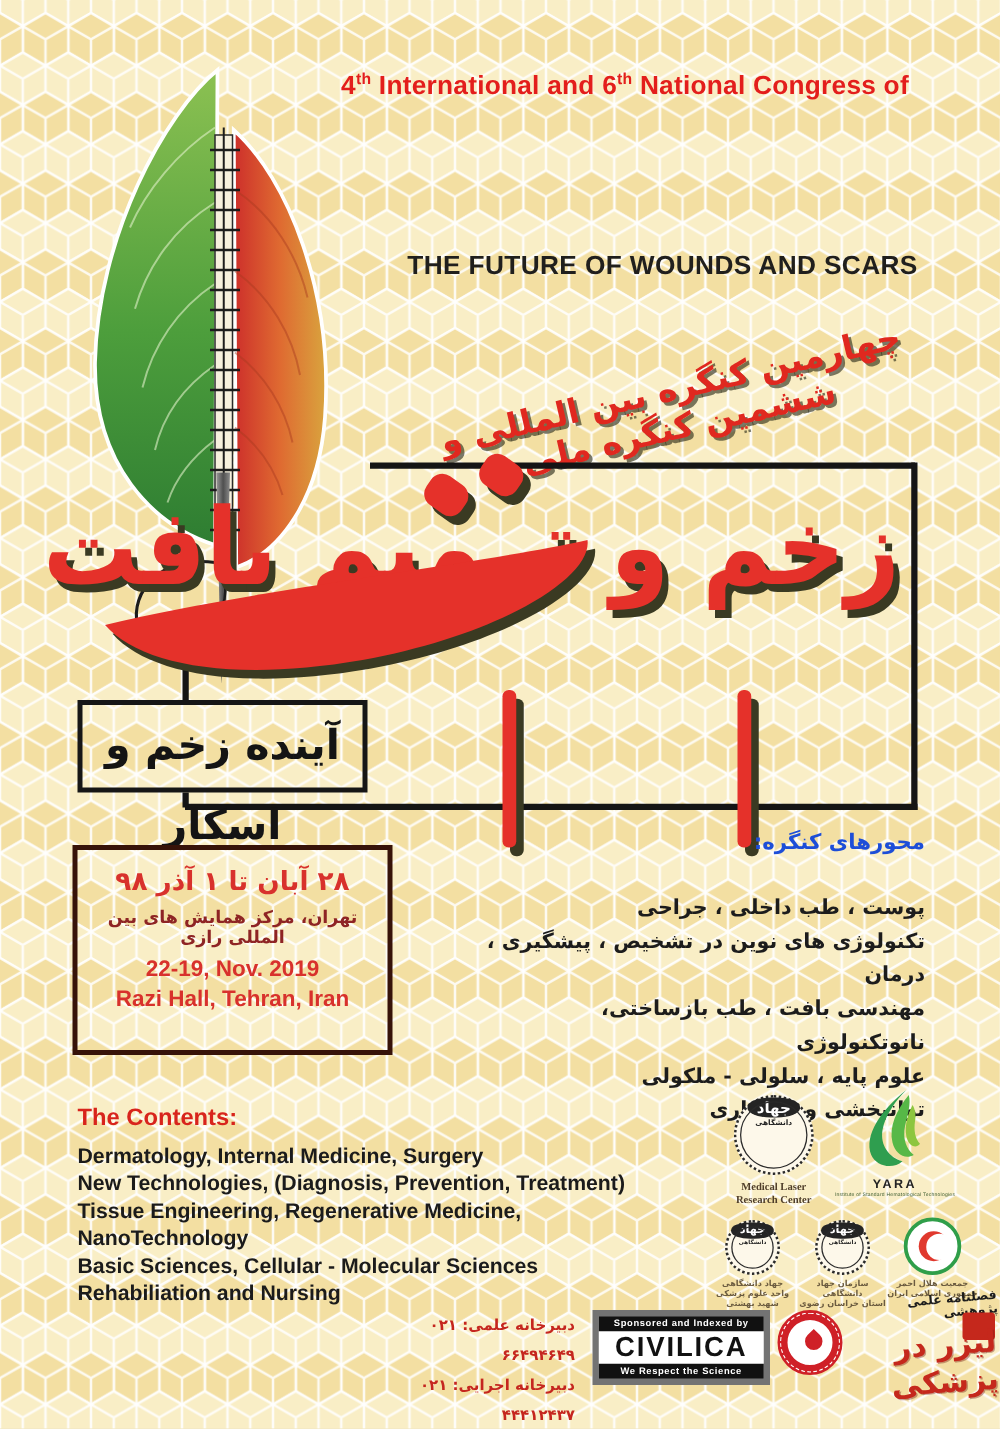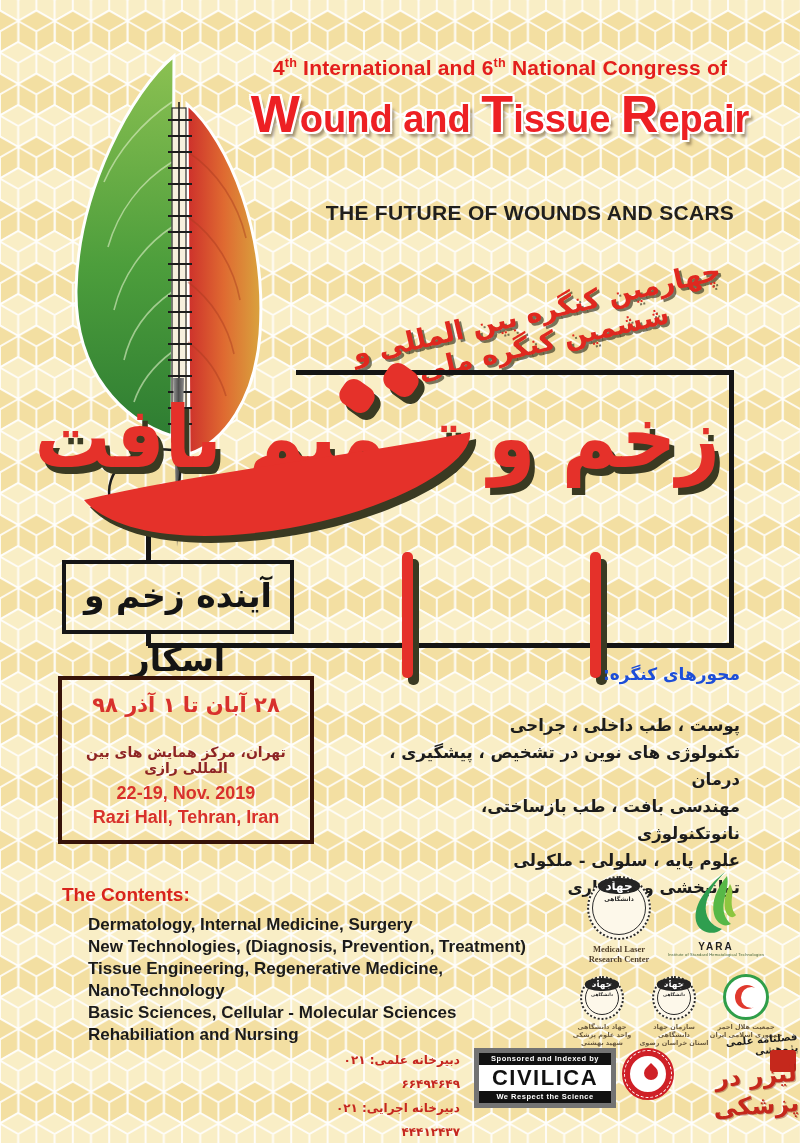--- a/index.html
+++ b/index.html
@@ -30,35 +30,35 @@
            font-size:76px;font-weight:bold;color:#e5312a;line-height:1.1;
            transform:scaleY(1.12);text-shadow:5px 6px 0 #3a3a22;}
   .fa-box{left:62px;top:560px;width:232px;height:74px;border:4px solid #161616;
           text-align:center;direction:rtl;font-size:33px;font-weight:bold;color:#141414;
           line-height:64px;}
   .frame{background:#151515;}
 
   
   .info-box{left:58px;top:676px;width:256px;height:168px;border:4px solid #371309;
             text-align:center;padding-top:13px;}
-  .ib-fa-date{direction:rtl;font-size:21px;font-weight:bold;color:#d8312c;margin-bottom:27px;}
+  .ib-fa-date{direction:rtl;font-size:21px;font-weight:bold;color:#d8312c;margin-bottom:9px;}
   .ib-fa-venue{direction:rtl;font-size:14px;font-weight:bold;color:#8e2424;margin-bottom:7px;}
   .ib-web{font-size:23px;font-weight:bold;color:#141414;letter-spacing:1px;margin-bottom:5px;}
   .ib-en-date{font-size:18px;font-weight:bold;color:#d8312c;margin-bottom:3px;}
   .ib-en-venue{font-size:18px;font-weight:bold;color:#d8312c;}
 
   
   .topics{left:380px;top:664px;width:360px;text-align:right;direction:rtl;}
   .topics-heading{font-size:17px;font-weight:bold;color:#1d4ed8;margin-bottom:28px;}
   .topic-item{font-size:16.5px;font-weight:bold;color:#1c1c1c;line-height:27px;}
 
   
   .contents{left:62px;top:884px;width:490px;}
   .contents-heading{font-size:19px;font-weight:bold;color:#d8241c;margin-bottom:8px;}
-  .content-item{font-size:17px;font-weight:bold;color:#1b1b1b;line-height:22px;margin-left:26px;}
+  .content-item{font-size:17px;font-weight:bold;color:#1b1b1b;line-height:22px;}
 
   
   .sec-en{font-size:13.5px;font-weight:bold;color:#111;line-height:23px;}
   .sec-en-wrap{left:64px;top:1049px;width:250px;}
   .sec-fa-wrap{left:298px;top:1048px;width:162px;text-align:right;direction:rtl;}
   .sec-fa{font-size:12px;font-weight:bold;color:#c5261f;line-height:24px;}
 
   
   .logo-col{text-align:center;}
   .jahad-circle{position:relative;margin:0 auto;border-radius:50%;
@@ -120,23 +120,20 @@
           <path fill="none" d="M36.4,31.5 L36.4,52.5 M36.4,31.5 L18.2,21 M0,31.5 L0,52.5 M0,31.5 L18.2,21"></path>
           <path fill="none" d="M18.2,63 L18.2,84 M18.2,63 L0,52.5 M18.2,63 L36.4,52.5"></path>
         </g>
       </pattern>
     </defs>
     <rect width="800" height="1143" fill="url(#cubes)"></rect>
   </svg>
 
   <div class="abs title1">
     <span>4</span><sup>th</sup><span> International and 6</span><sup>th</sup><span> National Congress of</span>
-  </div>
-  <div class="abs title2">
-    <span class="cap">W</span><span class="rest">ound and </span><span class="cap">T</span><span class="rest">issue </span><span class="cap">R</span><span class="rest">epair</span>
   </div>
   <div class="abs tagline">THE FUTURE OF WOUNDS AND SCARS</div>
 
   <svg class="abs" style="left:22px;top:42px;" width="260" height="505" viewBox="0 0 260 505">
     <defs>
       <linearGradient id="gLeft" x1="0" y1="0" x2="0" y2="1">
         <stop offset="0" stop-color="#8cc152"></stop>
           <stop offset=".55" stop-color="#4d9e3c"></stop>
           <stop offset="1" stop-color="#2e7d32"></stop>
       </linearGradient>

